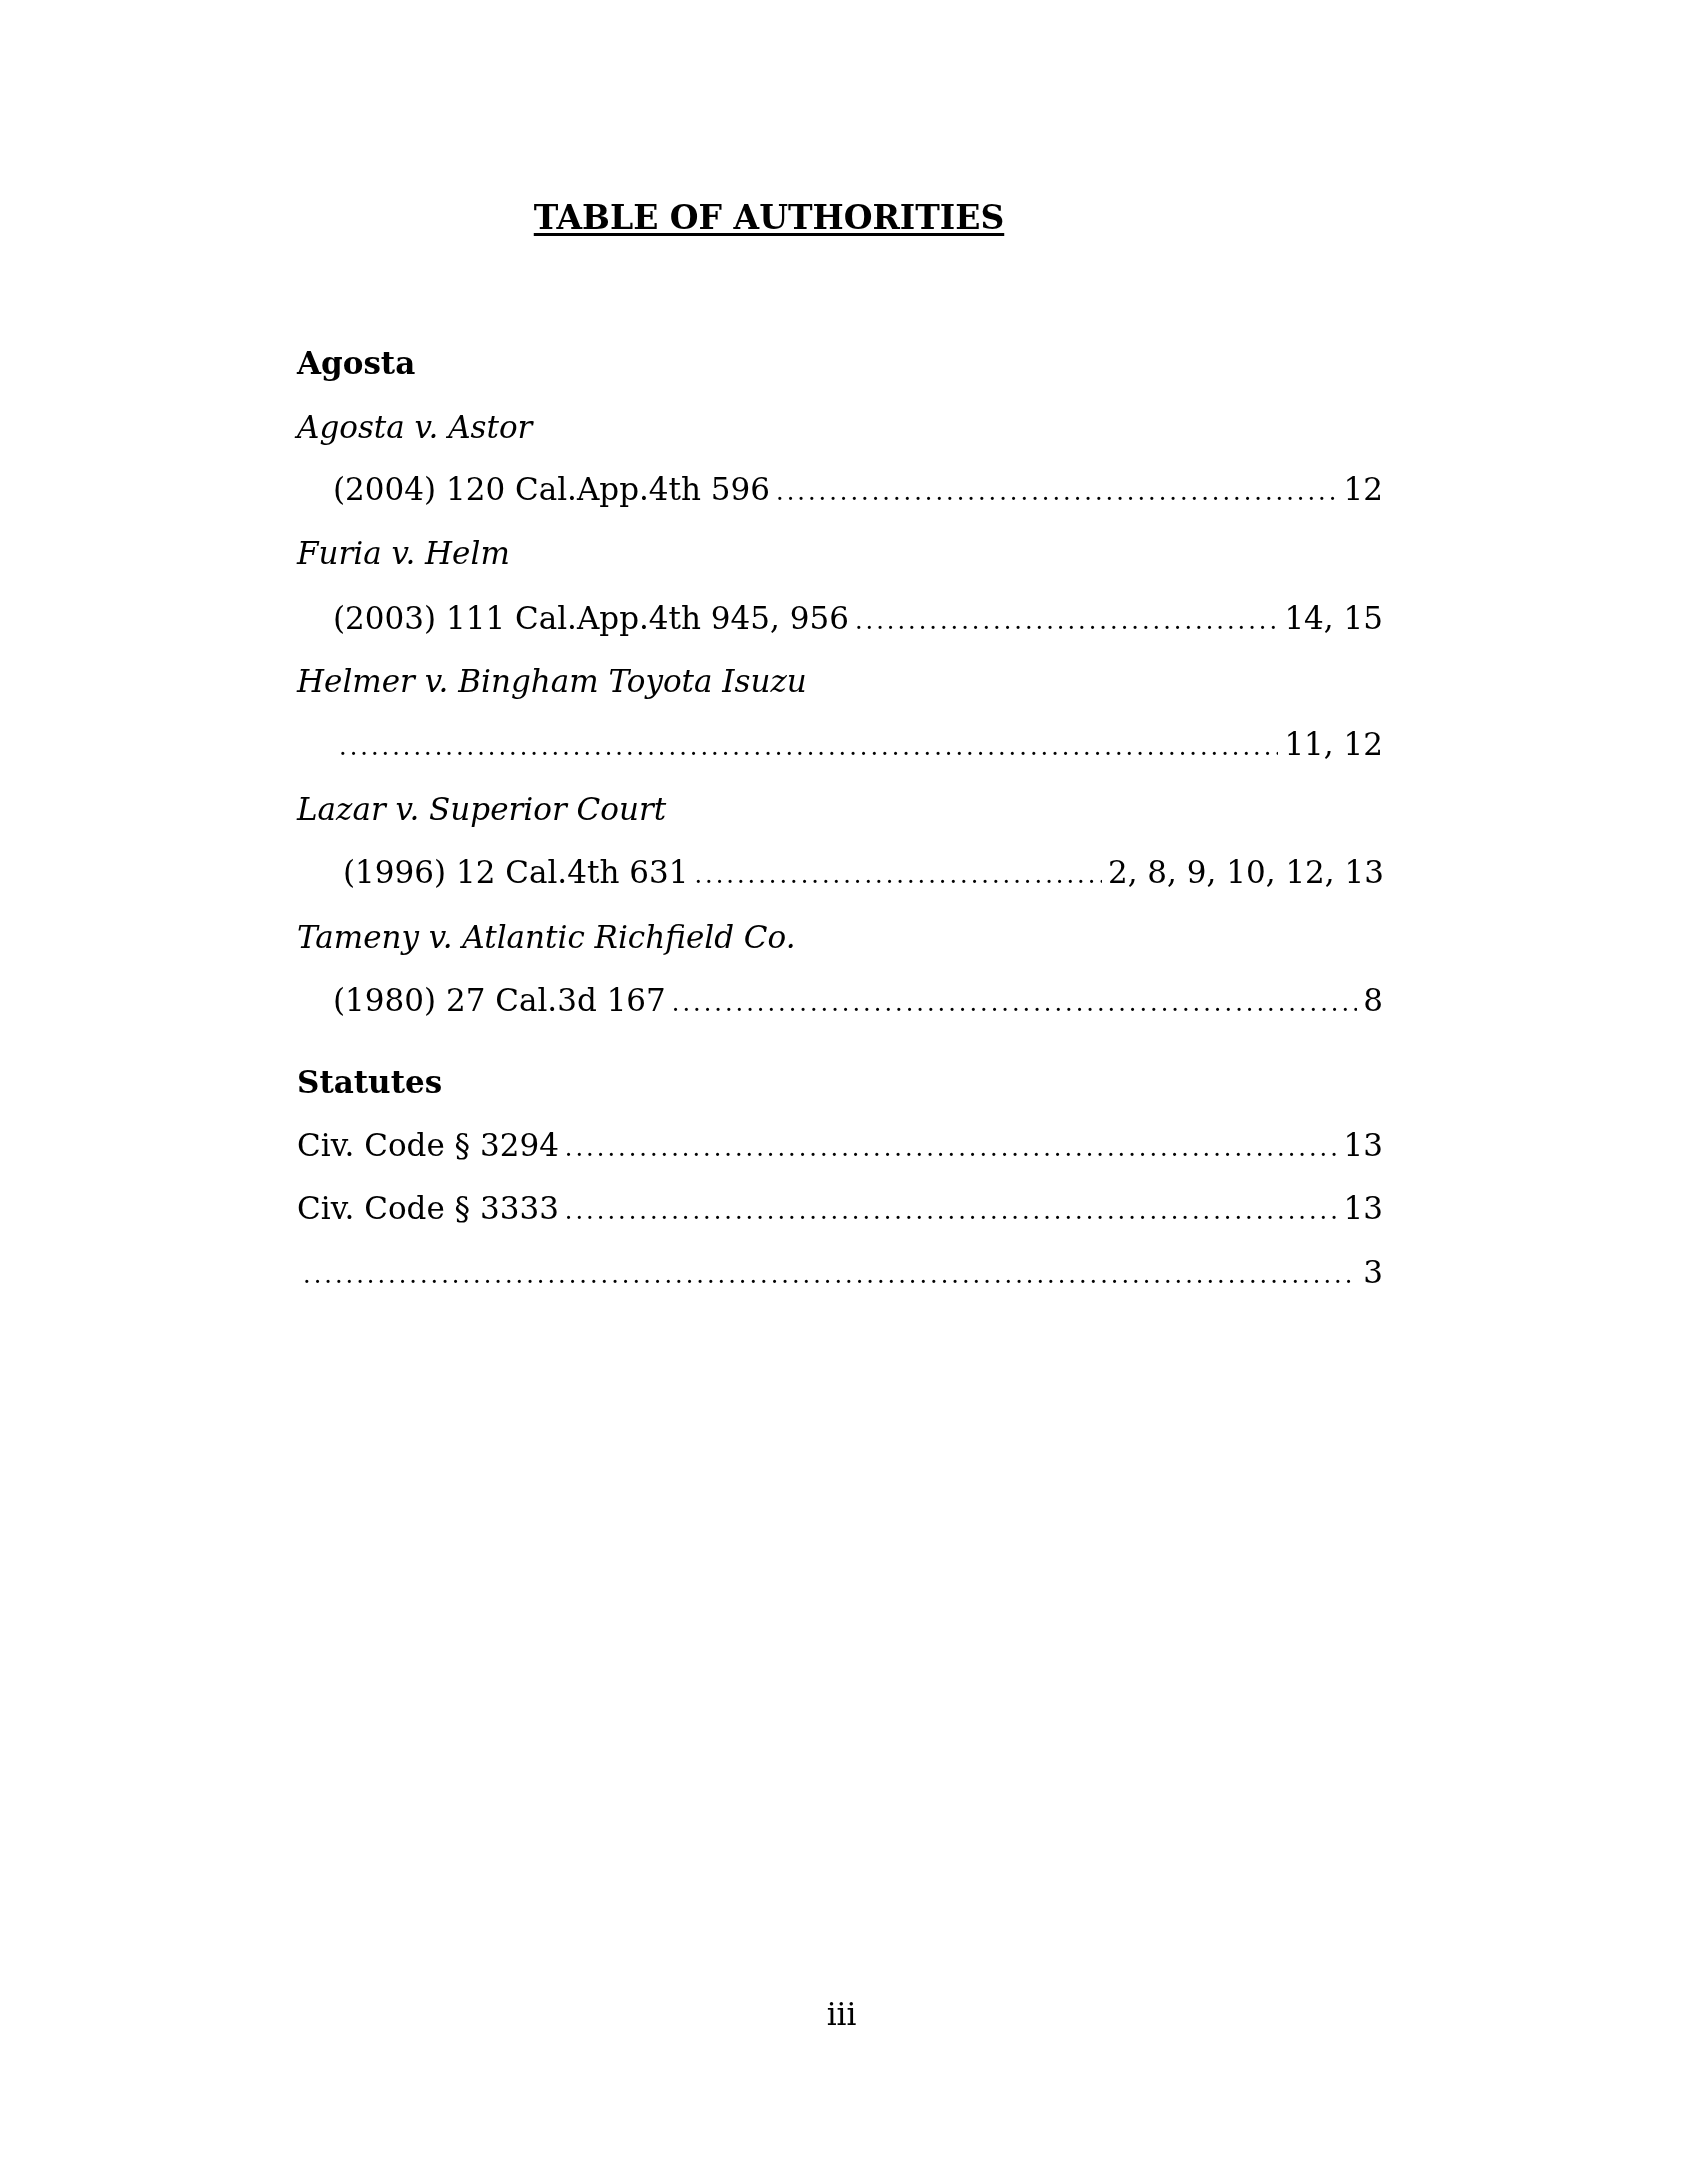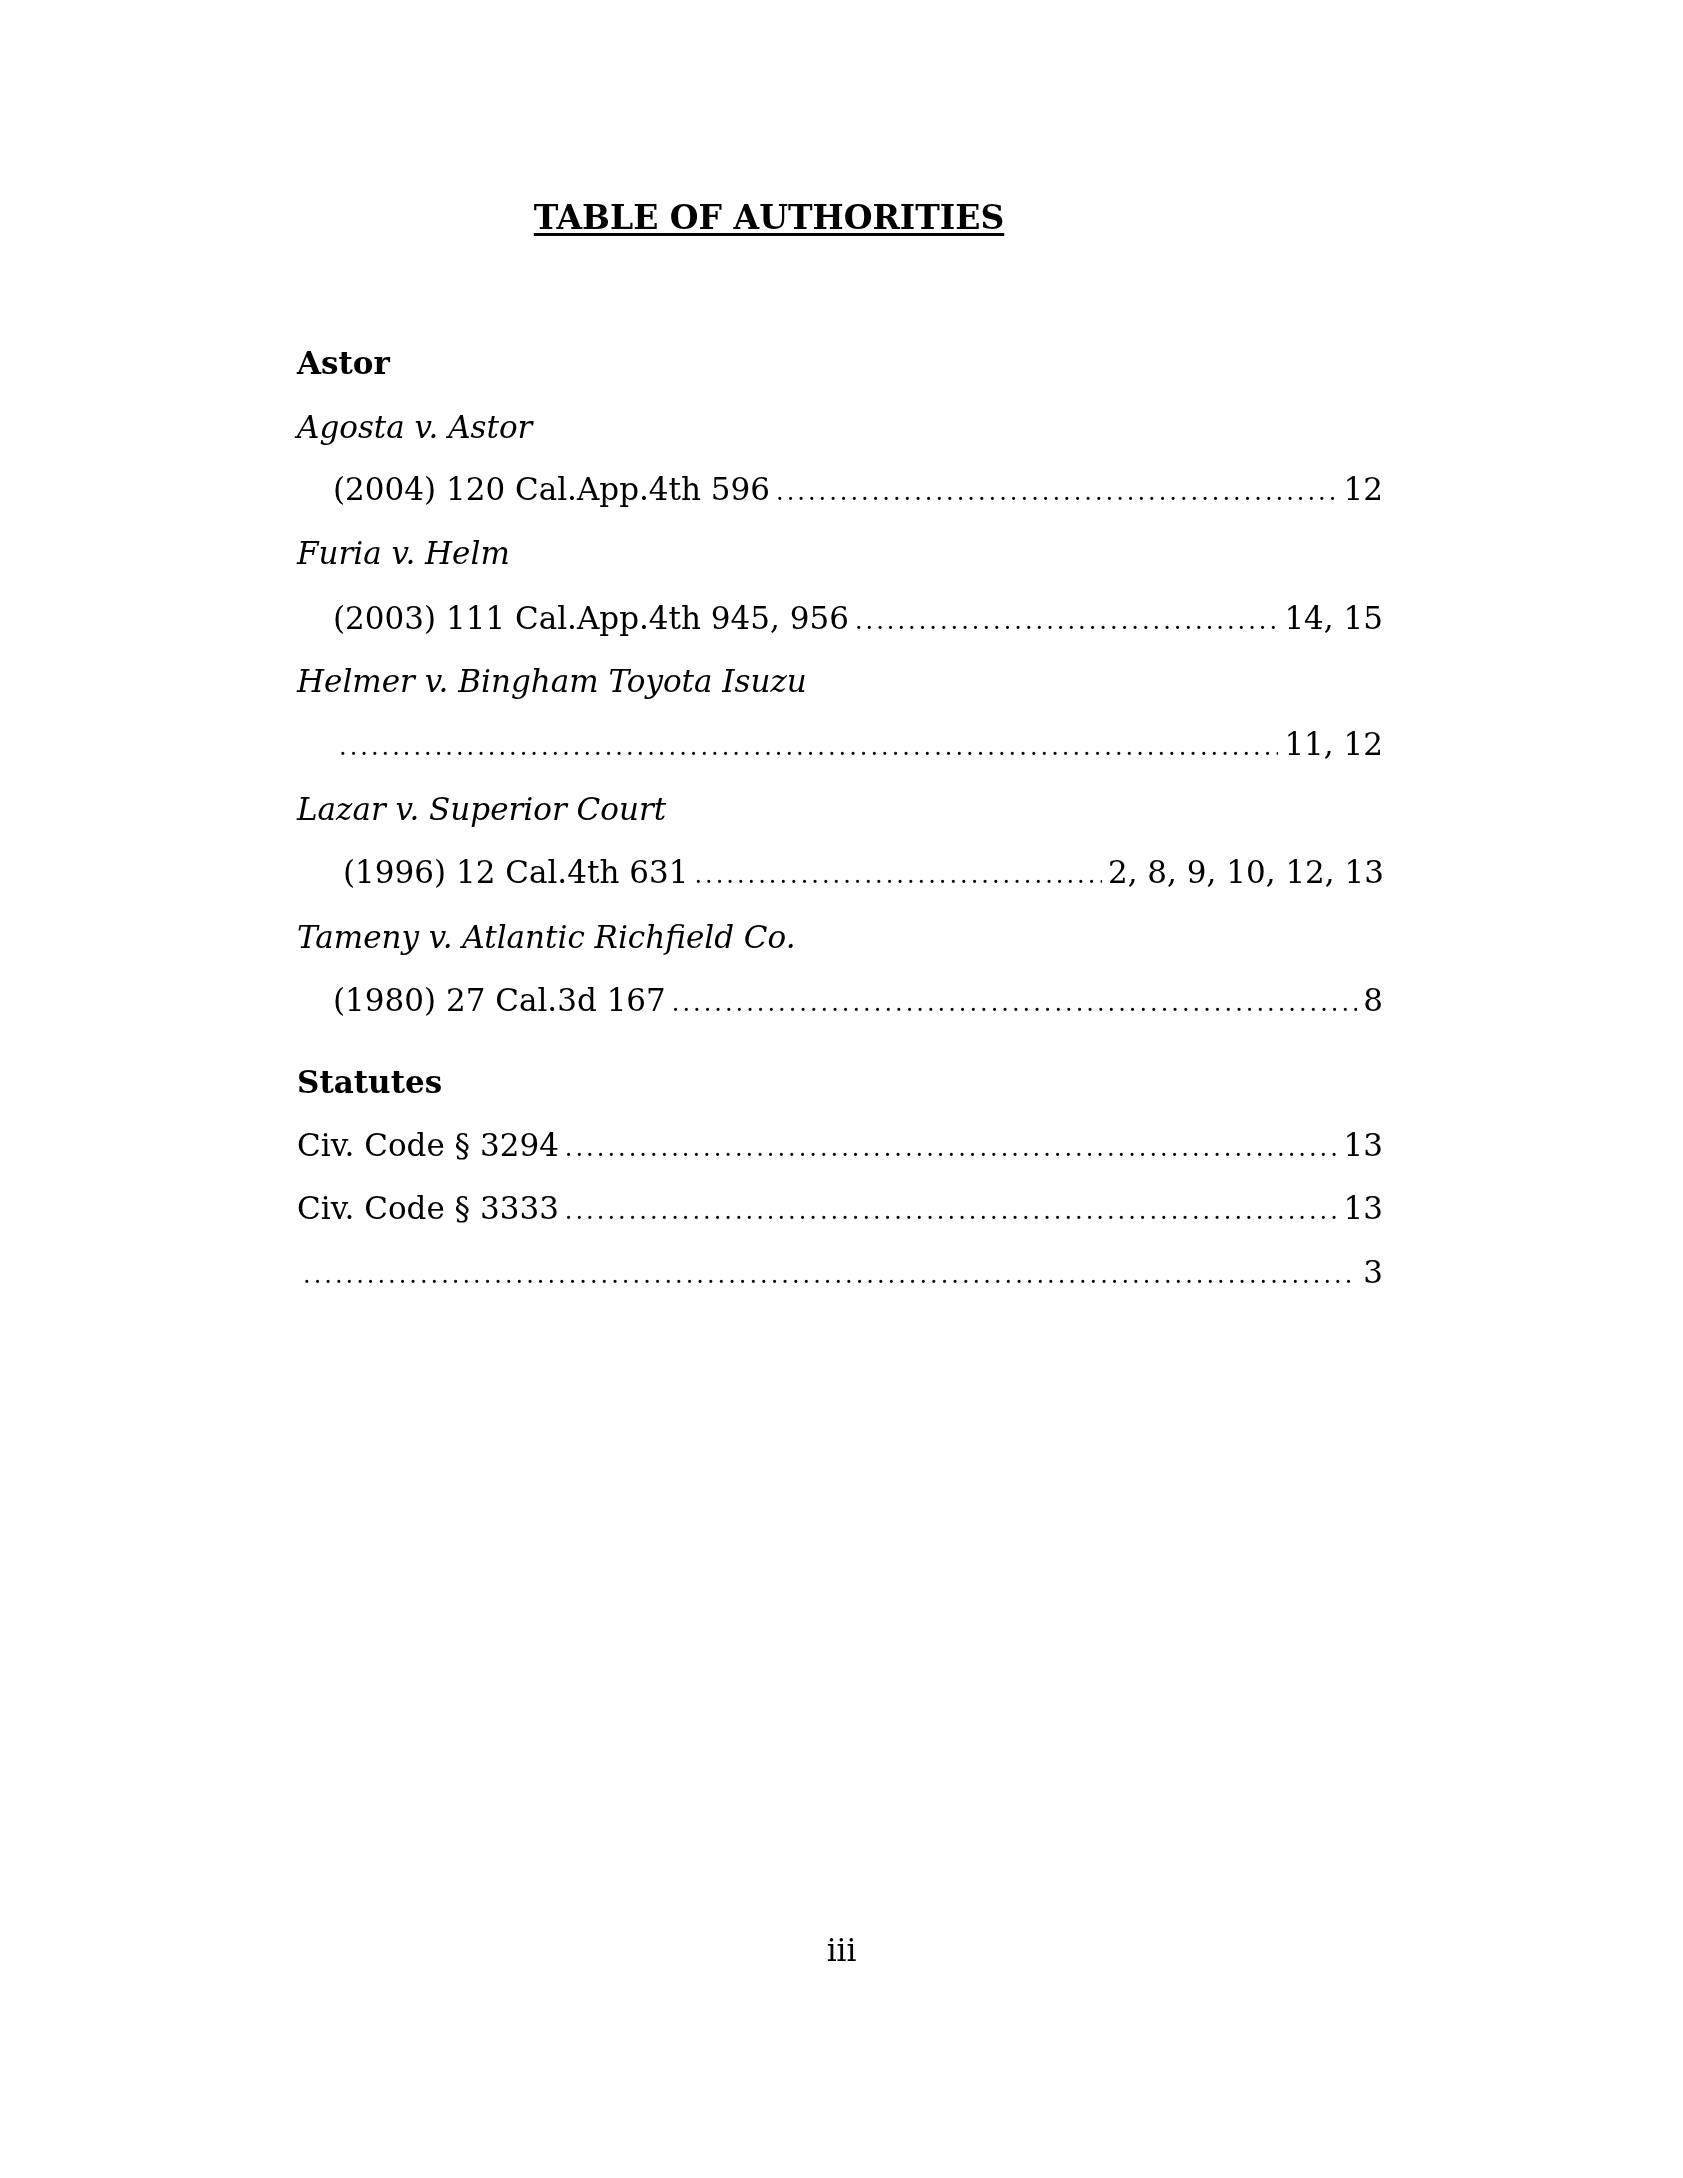--- a/index.html
+++ b/index.html
@@ -11,28 +11,28 @@
           white-space:nowrap; }
   .heading { font-weight:bold; }
   .case-name { font-style:italic; }
   .entry { display:flex; align-items:baseline; }
   .entry .txt { flex:0 0 auto; }
   .entry .dots { flex:1 1 auto; overflow:hidden; margin:0 6px; letter-spacing:3px; font-size:24px; }
   .entry .dots::before { content:"..................................................................................................................................................................................."; }
   .entry .pg { flex:0 0 auto; }
   .indent { padding-left:36px; width:1050px; }
   .indent2 { padding-left:46px; width:1041px; }
-  .pagenum { position:absolute; left:0; width:1683px; top:1932px; text-align:center; font-size:31px; }
+  .pagenum { position:absolute; left:0; width:1683px; top:1996px; text-align:center; font-size:31px; }
 </style>
 </head>
 <body>
 
 <div class="title">TABLE OF AUTHORITIES</div>
 
-<div class="line heading" style="top:341px">Astor</div>
+<div class="line heading" style="top:341px">Agosta</div>
 
 <div class="line case-name" style="top:405px">Agosta v. Astor</div>
 <div class="line entry indent" style="top:467px">
   <span class="txt">(2004) 120 Cal.App.4th 596</span>
   <span class="dots"></span>
   <span class="pg">12</span>
 </div>
 
 <div class="line case-name" style="top:531px">Furia v. Helm</div>
 <div class="line entry indent" style="top:596px">

